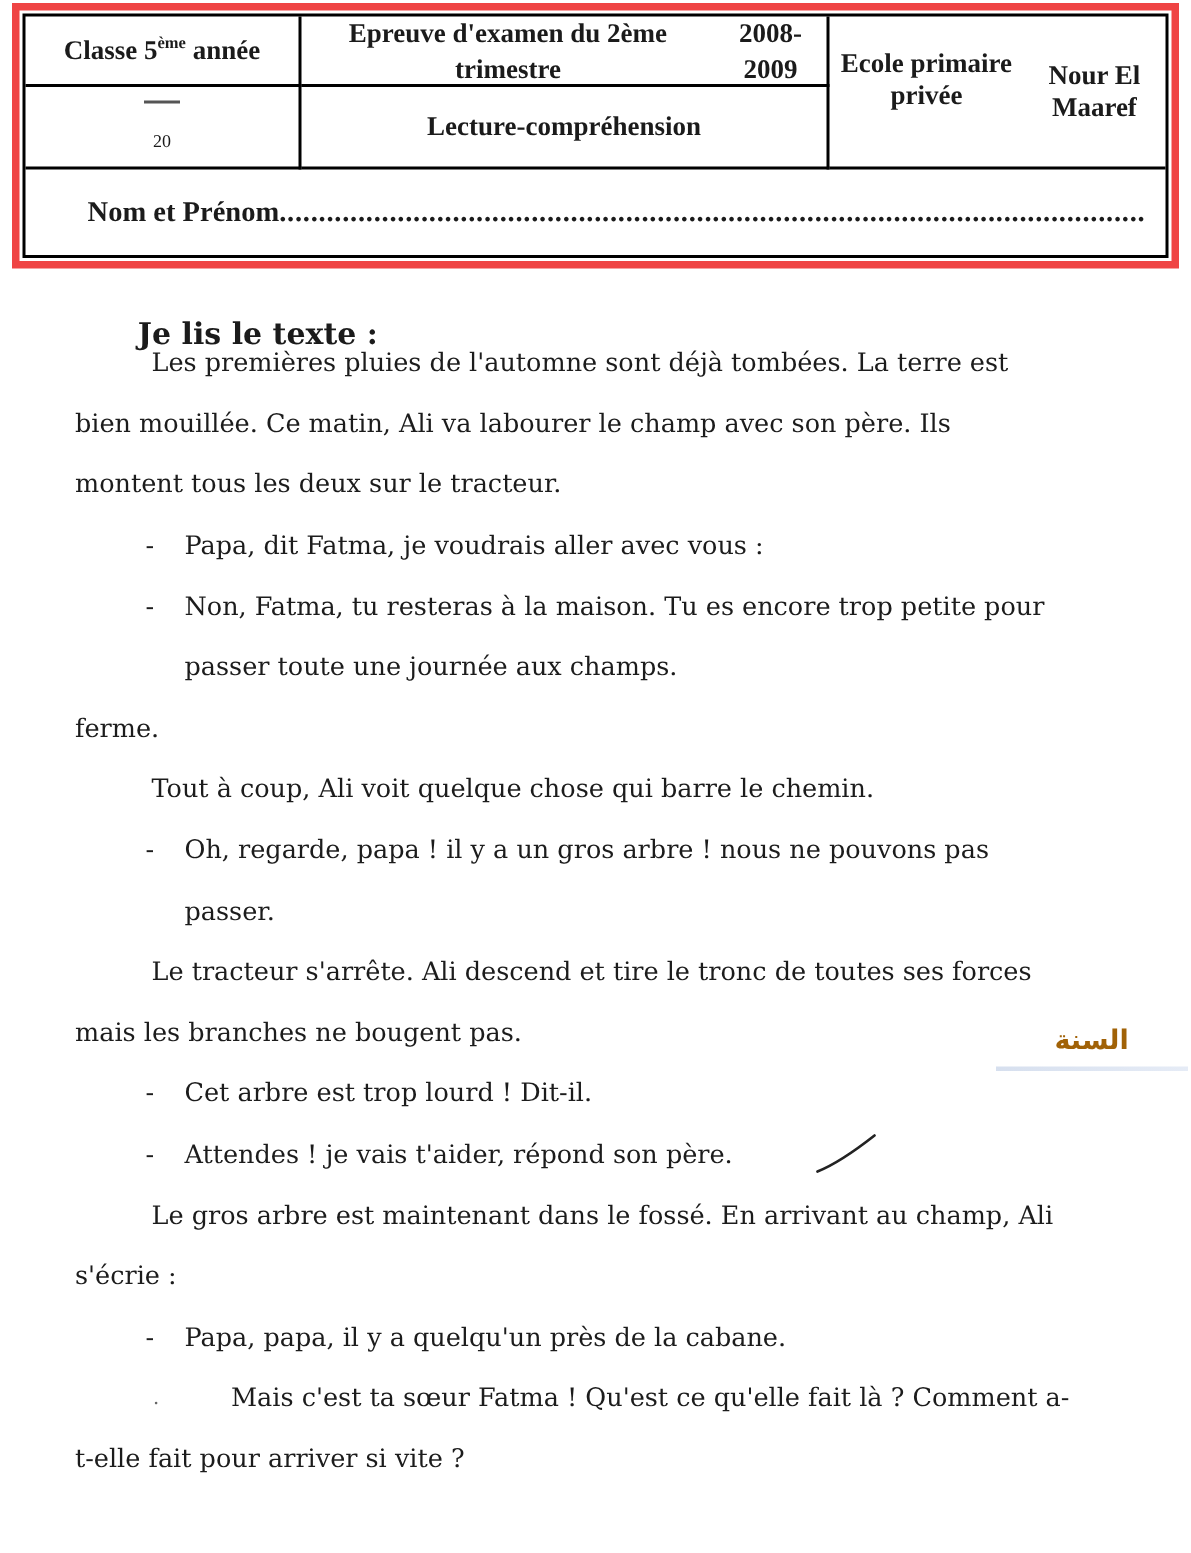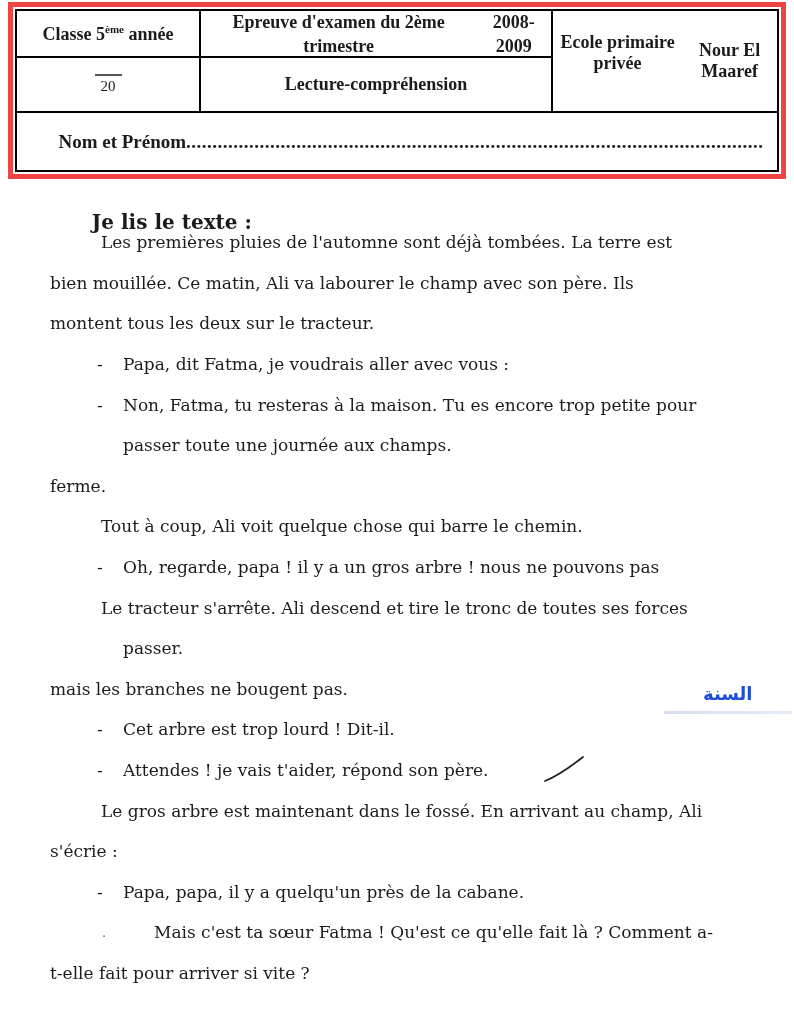--- a/index.html
+++ b/index.html
@@ -27,21 +27,21 @@
     box-sizing:border-box; overflow:hidden;
   }
   .c-class   { grid-column:1; grid-row:1; border-right:2px solid #000; border-bottom:2px solid #000; }
   .c-exam    { grid-column:2; grid-row:1; border-right:2px solid #000; border-bottom:2px solid #000; line-height:24px; }
   .c-school  { grid-column:3; grid-row:1 / 3; border-bottom:2px solid #000; flex-direction:row; }
   .c-school .school-line1 { margin-bottom:16px; }
   .c-score   { grid-column:1; grid-row:2; border-right:2px solid #000; border-bottom:2px solid #000; }
   .c-subject { grid-column:2; grid-row:2; border-right:2px solid #000; border-bottom:2px solid #000; }
   .c-name    { grid-column:1 / 4; grid-row:3; justify-content:center; padding-left:28px; font-size:19px; white-space:nowrap; }
   .sup { font-size:11px; vertical-align:super; font-weight:bold; }
-  .score-value { font-weight:normal; font-size:15px; border-top:2px solid #555; padding:2px 6px 0 6px; }
+  .score-value { font-weight:normal; font-size:12px; border-top:2px solid #555; padding:18px 6px 0 6px; }
   .name-dots { letter-spacing:0.5px; }
 
   
   .section-title {
     position:absolute; left:64px; top:186px;
     font-size:20px; font-weight:bold; white-space:pre;
   }
   .section-title .u { }
 
   
@@ -55,21 +55,21 @@
   .dash   { padding-left:97px;  }
   .cont   { padding-left:123px; }
   .stray  { padding-left:102px; }
   .dash-symbol { display:inline-block; width:26px; }
   .stray-dot { display:inline-block; width:52px; color:#666; font-size:13px; }
 
   
   .annotation-ar {
     position:absolute; left:703px; top:683px; width:70px;
     font-family:"DejaVu Sans", sans-serif; direction:rtl;
-    font-size:18px; font-weight:bold; color:#1d4ed8; text-align:left;
+    font-size:18px; font-weight:bold; color:#a16207; text-align:left;
   }
   .annotation-underline {
     position:absolute; left:664px; top:711px; width:128px; height:3px;
     background:linear-gradient(90deg,#c9d5e9,#dde5f3); opacity:.75;
   }
 
   
   .pen-stroke { position:absolute; left:544px; top:755px; }
 </style>
 </head>
@@ -110,22 +110,22 @@
   <div class="text-block">
     <div class="line indent"><span>Les premières pluies de l'automne sont déjà tombées. La terre est</span></div>
     <div class="line flush"><span>bien mouillée. Ce matin, Ali va labourer le champ avec son père. Ils</span></div>
     <div class="line flush"><span>montent tous les deux sur le tracteur.</span></div>
     <div class="line dash"><span class="dash-symbol">-</span><span>Papa, dit Fatma, je voudrais aller avec vous :</span></div>
     <div class="line dash"><span class="dash-symbol">-</span><span>Non, Fatma, tu resteras à la maison. Tu es encore trop petite pour</span></div>
     <div class="line cont"><span>passer toute une journée aux champs.</span></div>
     <div class="line flush"><span>ferme.</span></div>
     <div class="line indent"><span>Tout à coup, Ali voit quelque chose qui barre le chemin.</span></div>
     <div class="line dash"><span class="dash-symbol">-</span><span>Oh, regarde, papa ! il y a un gros arbre ! nous ne pouvons pas</span></div>
+    <div class="line cont"><span>passer.</span></div>
     <div class="line indent"><span>Le tracteur s'arrête. Ali descend et tire le tronc de toutes ses forces</span></div>
-    <div class="line cont"><span>passer.</span></div>
     <div class="line flush"><span>mais les branches ne bougent pas.</span></div>
     <div class="line dash"><span class="dash-symbol">-</span><span>Cet arbre est trop lourd ! Dit-il.</span></div>
     <div class="line dash"><span class="dash-symbol">-</span><span>Attendes ! je vais t'aider, répond son père.</span></div>
     <div class="line indent"><span>Le gros arbre est maintenant dans le fossé. En arrivant au champ, Ali</span></div>
     <div class="line flush"><span>s'écrie :</span></div>
     <div class="line dash"><span class="dash-symbol">-</span><span>Papa, papa, il y a quelqu'un près de la cabane.</span></div>
     <div class="line stray"><span class="stray-dot">.</span><span>Mais c'est ta sœur Fatma ! Qu'est ce qu'elle fait là ? Comment a-</span></div>
     <div class="line flush"><span>t-elle fait pour arriver si vite ?</span></div>
   </div>
 

